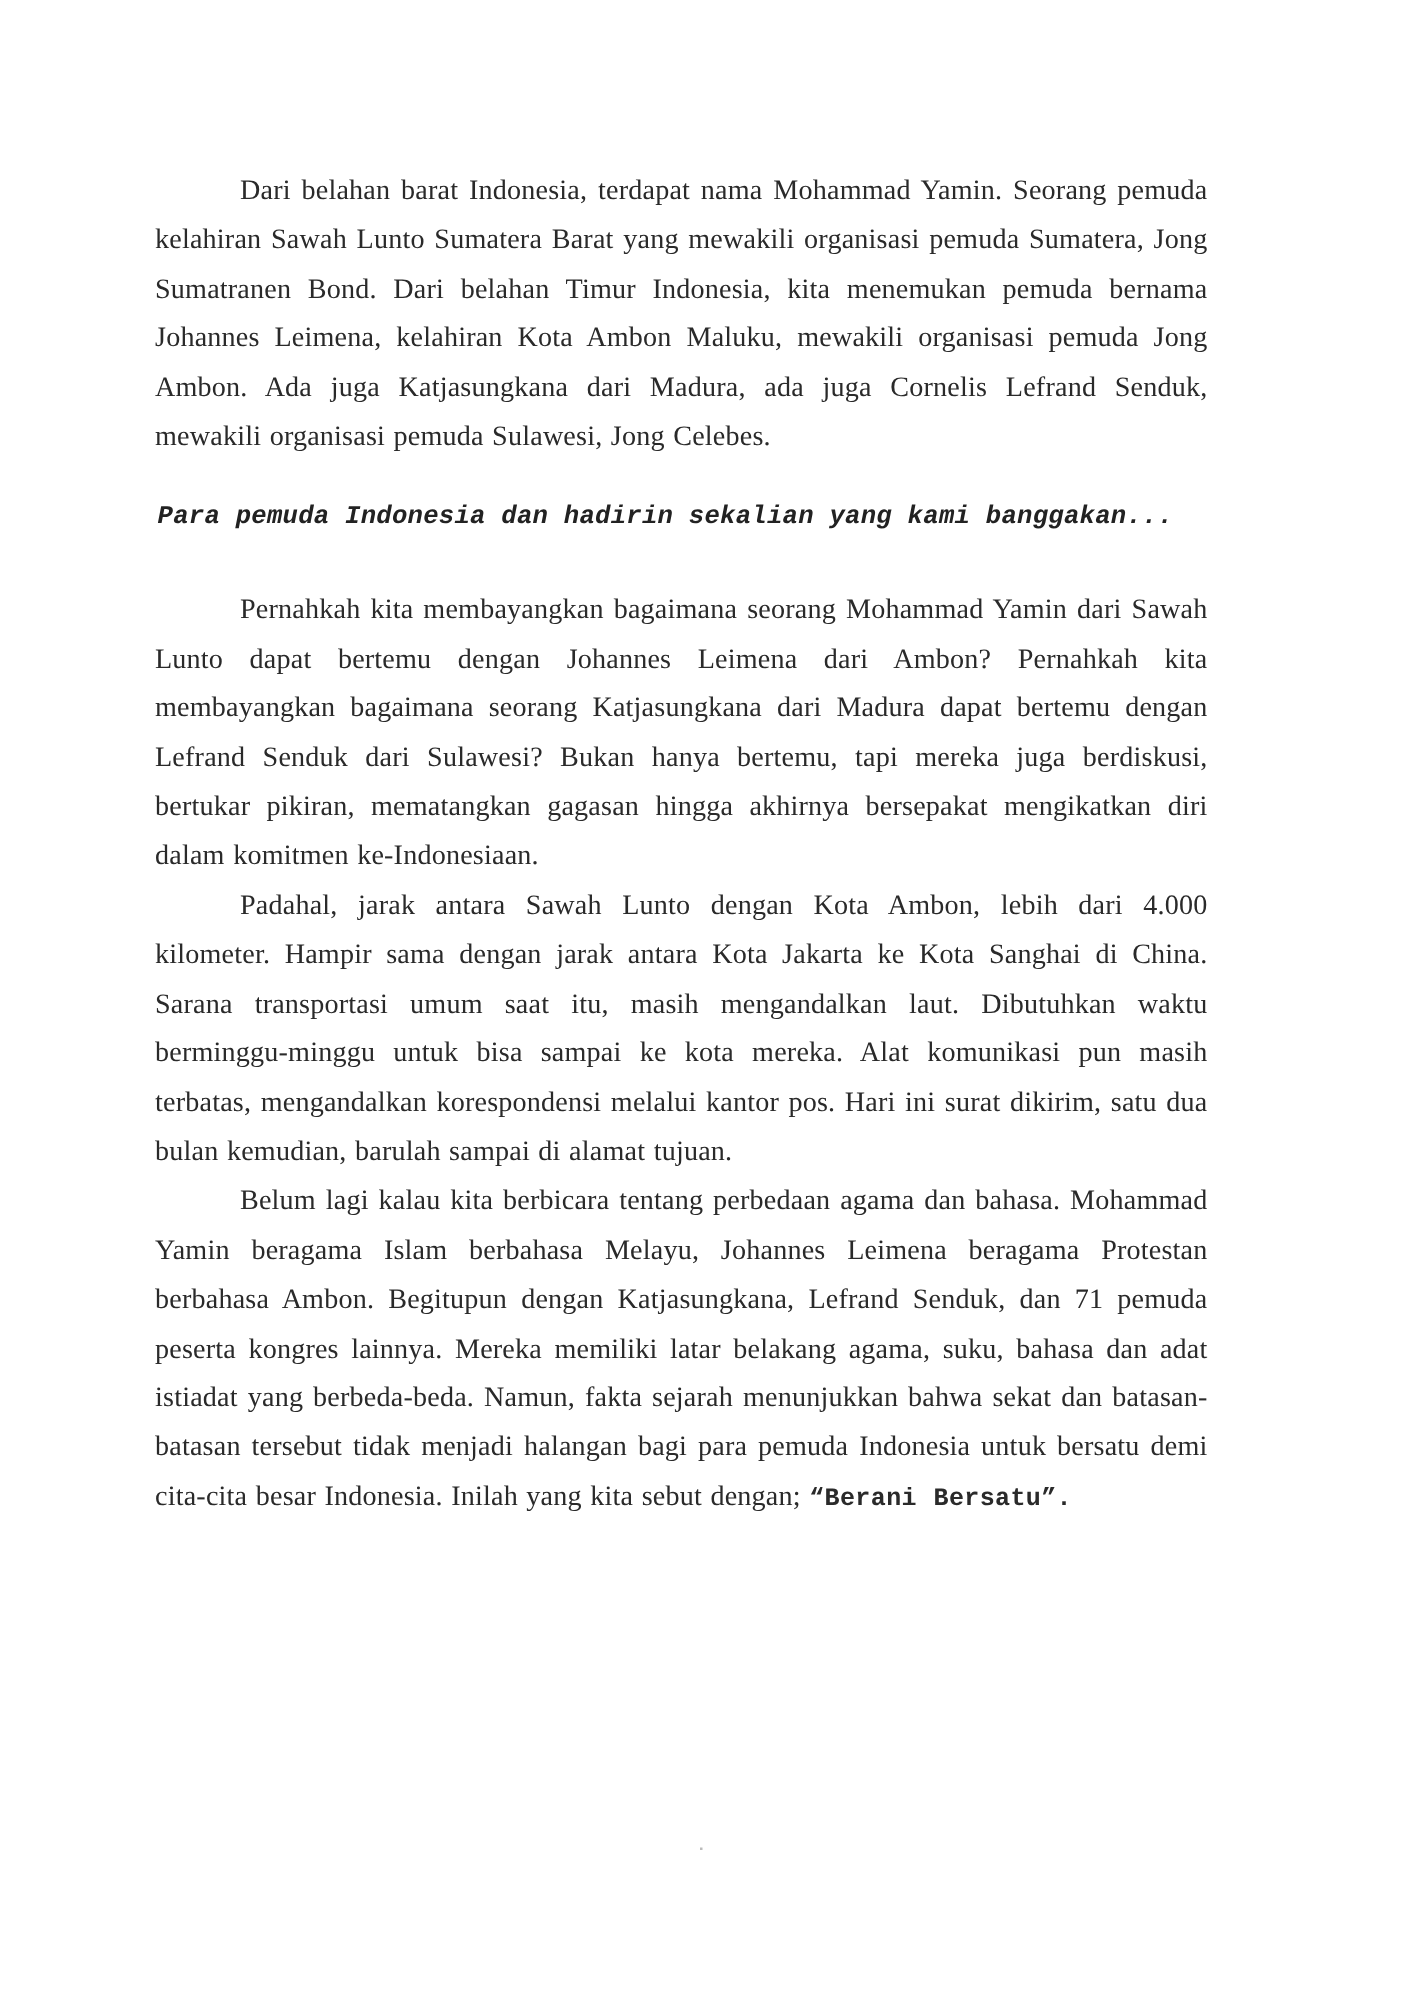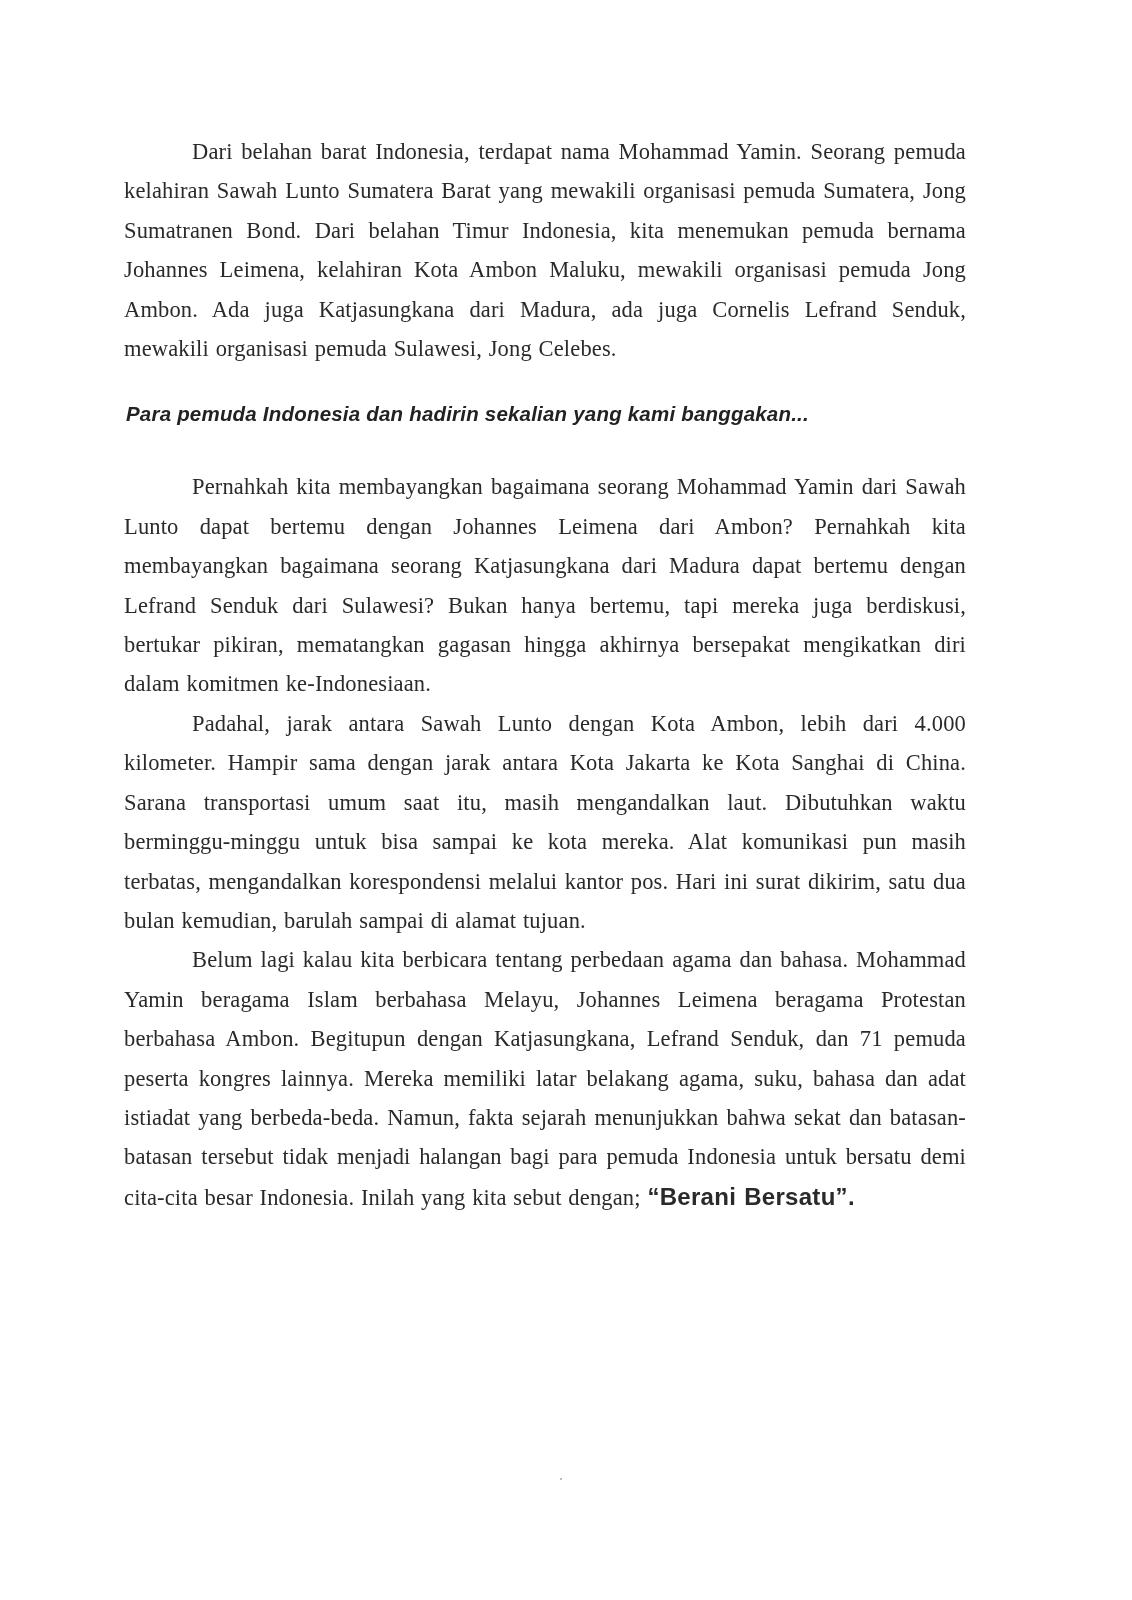--- a/index.html
+++ b/index.html
@@ -25,33 +25,33 @@
       letter-spacing: 0.15px;
     }
     .para {
       margin: 0;
       text-align: justify;
       text-indent: 68px;
       word-spacing: 1px;
     }
     .heading {
       margin: 26px 0 33px 2px;
-      font-family: Liberation Sans, sans-serif;
+      font-family: Liberation Mono, monospace;
       font-weight: bold;
       font-style: italic;
       font-size: 20.5px;
       line-height: 40px;
       letter-spacing: 0.2px;
       color: #222;
       white-space: nowrap;
     }
     .strong-quote {
-      font-family: Liberation Sans, sans-serif;
+      font-family: Liberation Mono, monospace;
       font-weight: bold;
-      font-size: 24px;
+      font-size: 20px;
       letter-spacing: 0.3px;
     }
     .speck {
       position: absolute;
       left: 560px;
       top: 1478px;
       width: 2px;
       height: 2px;
       background: #bbb;
     }

